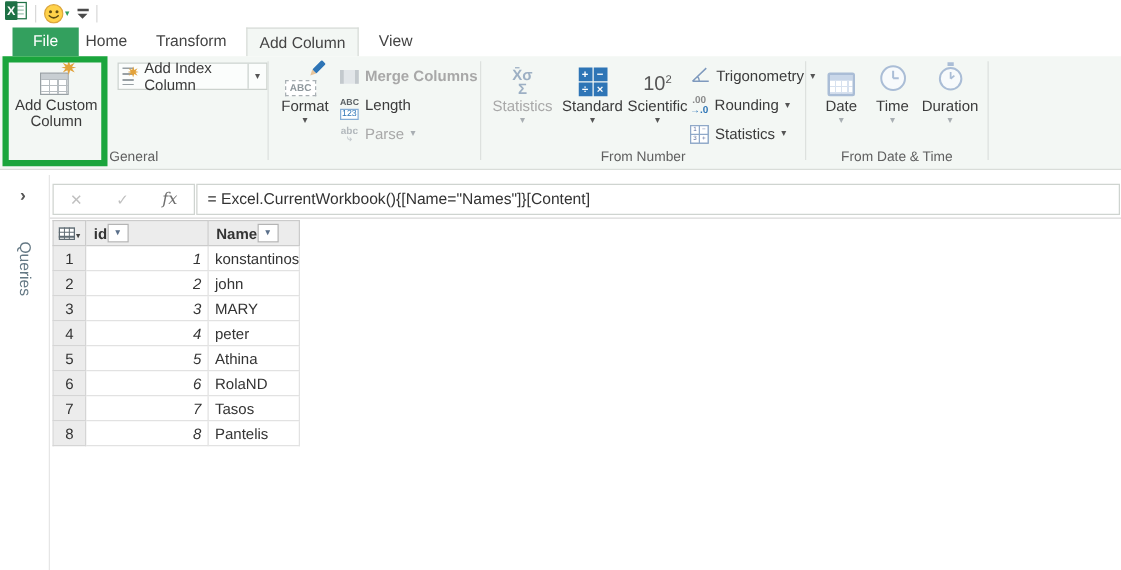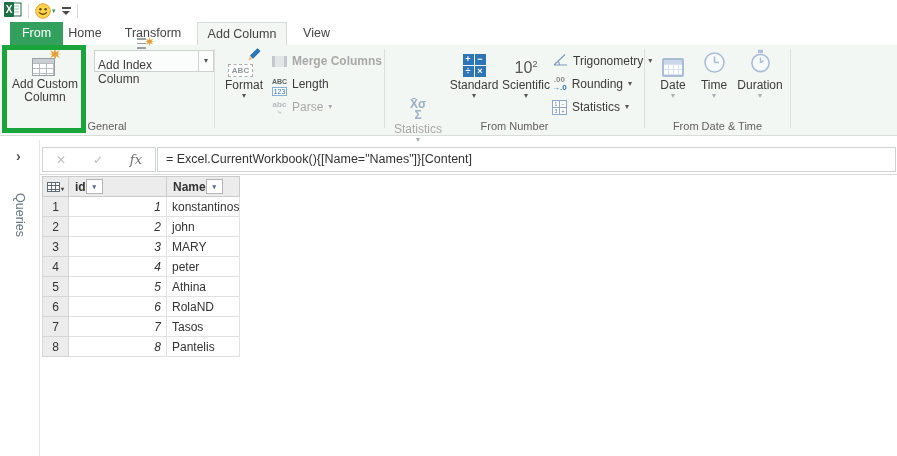--- a/index.html
+++ b/index.html
@@ -34,21 +34,21 @@
   .gsep { position:absolute; top:4px; bottom:7px; width:1px; background:#dde1de; }
 
   .bigbtn { position:absolute; display:flex; flex-direction:column; align-items:center; font-size:12px; color:#3b3b3b; text-align:center; }
   .bigbtn .ic { height:32px; display:flex; align-items:flex-end; justify-content:center; padding-bottom:2px; }
   .bigbtn .lbl { line-height:13px; white-space:pre-line; }
   .dd { font-size:8px; color:#555; line-height:8px; }
   .dd.gray { color:#a8aeb2; }
   .rowbtn { position:absolute; display:flex; align-items:center; gap:5px; height:22px; font-size:12px; color:#3b3b3b; white-space:nowrap; }
   .rowbtn.disabled { color:#a8a8a8; }
   .splitbtn { position:absolute; display:flex; align-items:center; height:22px; border:1px solid #ccd2ce; background:#fbfdfc; font-size:12px; color:#3b3b3b; }
-  .splitbtn .main { display:flex; align-items:center; gap:5px; padding:0 6px 0 3px;flex-direction:column; }
+  .splitbtn .main { display:flex; align-items:center; gap:5px; padding:0 6px 0 3px; }
   .split-arrow { align-self:stretch; display:flex; align-items:center; padding:0 5px; border-left:1px solid #ccd2ce; }
 
   
   .btn-addcustom { left:6px; top:1px; width:78px; height:78px; }
 
   
   .hlbox { position:absolute; left:2px; top:45px; width:84px; height:88px; border:5px solid #1aa53c; z-index:40; pointer-events:none; }
 
   
   .icon-table-star { position:relative; width:28px; height:26px; }
@@ -153,21 +153,21 @@
       </span>
       <span class="qat-custom">
         <span class="qat-bar"></span>
           <span class="qat-tri"></span>
       </span>
       <span class="qat-sep"></span>
     </div>
   </div>
 
   <div class="tabrow">
-    <div class="tab tab-file">From</div>
+    <div class="tab tab-file">File</div>
     <div class="tab tab-home">Home</div>
     <div class="tab tab-transform">Transform</div>
     <div class="tab tab-addcol">Add Column</div>
     <div class="tab tab-view">View</div>
   </div>
 
   <div class="ribbon">
 
     <div class="group" style="left:0; width:214px;">
       <div class="bigbtn btn-addcustom">
@@ -233,21 +233,21 @@
           <span>abc</span>
           <span class="arr" style="display:block;">⤷</span>
         </span>
         <span>Parse</span>
         <span class="dd gray">▾</span>
       </div>
     </div>
     <div class="gsep" style="left:384px;"></div>
 
     <div class="group" style="left:385px; width:259px;">
-      <div class="bigbtn" style="left:7px; top:2px; width:52px; color:#a8a8a8;margin-top:44px;">
+      <div class="bigbtn" style="left:7px; top:2px; width:52px; color:#a8a8a8;">
         <span class="ic">
           <span class="icon-stats">
             <span style="display:block;">X̄σ</span>
             <span style="display:block;">Σ</span>
           </span>
         </span>
         <span class="lbl">Statistics</span>
         <span class="dd gray">▾</span>
       </div>
       <div class="bigbtn" style="left:63px; top:2px; width:52px;">

